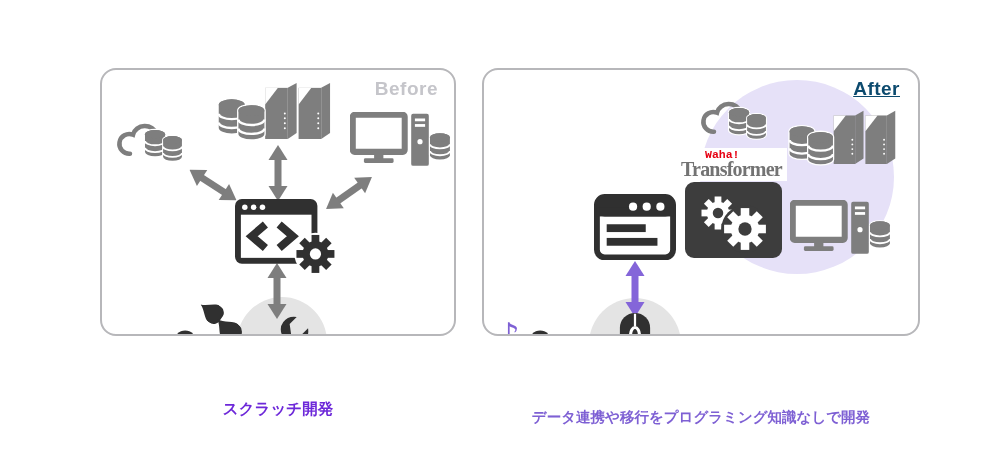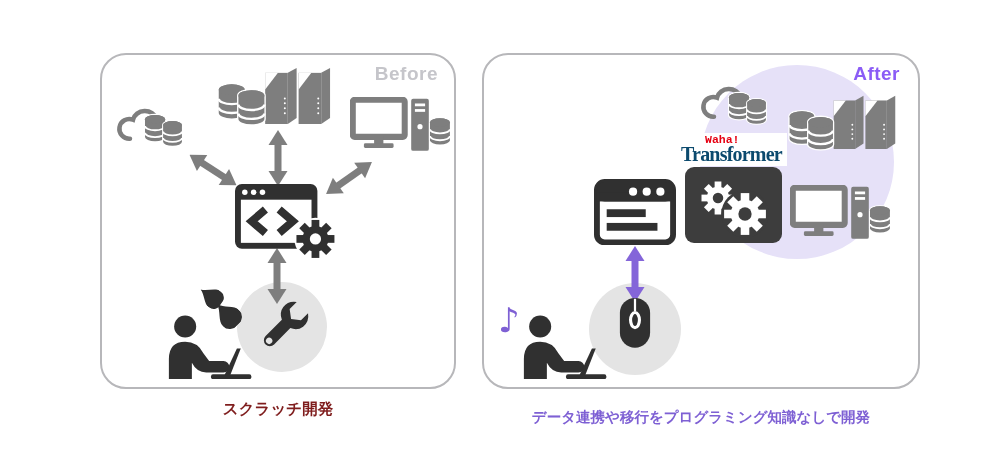--- a/index.html
+++ b/index.html
@@ -1,40 +1,40 @@
 <!DOCTYPE html>
 <html><head>
 <meta charset="utf-8">
 <style>
   html,body{margin:0;padding:0;background:#ffffff;}
   body{width:1000px;height:464px;position:relative;overflow:hidden;
        font-family:"Liberation Sans","DejaVu Sans",sans-serif;}
-  .panel{position:absolute;top:53px;height:336px;background:#fff;
-         border:2.5px solid #b7b7ba;border-radius:26px;box-sizing:border-box;overflow:hidden;}
+  .panel{position:absolute;top:68px;height:268px;background:#fff;
+         border:2.5px solid #b7b7ba;border-radius:16px;box-sizing:border-box;overflow:hidden;}
   #panel-before{left:100px;width:356px;}
   #panel-after{left:482px;width:438px;}
   .panel-label{position:absolute;font-size:19px;font-weight:bold;letter-spacing:.5px;z-index:6;}
   #panel-before .panel-label{right:16px;top:8px;color:#c5c5ca;}
-  #panel-after  .panel-label{right:18px;top:8px;color:#8b5cf6;}
+  #panel-after  .panel-label{right:18px;top:8px;color:#0c4a6e;text-decoration:underline;}
   .abs{position:absolute;}
   .icon svg{display:block;width:100%;height:auto;}
   .gray{color:#7e7e7e;}
   .dark{color:#303030;}
   .purple{color:#8465d9;}
   .blob{position:absolute;background:#e6e1f8;border-radius:50%;z-index:0;}
   .zi{z-index:2;}
   .circle-gray{position:absolute;background:#e4e4e4;border-radius:50%;z-index:1;}
   .caption{position:absolute;top:399px;text-align:center;font-weight:600;}
-  #caption-before{left:100px;width:356px;font-size:15.5px;color:#7f1d1d;}
+  #caption-before{left:100px;width:356px;font-size:15.5px;color:#6d28d9;}
   #caption-after{left:482px;width:438px;font-size:14.5px;color:#7e60d4;margin-top:9px;}
   .waha-logo{position:absolute;background:#fff;z-index:3;}
   .waha-top{position:absolute;top:0;left:26px;font-size:11.5px;font-weight:bold;
             color:#e60012;font-family:Liberation Mono, monospace;}
   .waha-bottom{position:absolute;bottom:0;left:2px;font-size:20px;font-weight:bold;
-               letter-spacing:-0.8px;color:#0c4a6e;white-space:nowrap;
+               letter-spacing:-0.8px;color:#737373;white-space:nowrap;
                font-family:"Liberation Serif","DejaVu Serif",serif;}
   .gears-box{position:absolute;z-index:3;}
   .music-note{position:absolute;font-size:34px;color:#7e60d4;z-index:2;
               font-family:"DejaVu Sans",sans-serif;line-height:1;}
   .defs-holder{position:absolute;width:0;height:0;overflow:hidden;}
 </style>
 </head>
 <body>
 
 <svg class="defs-holder" aria-hidden="true">

